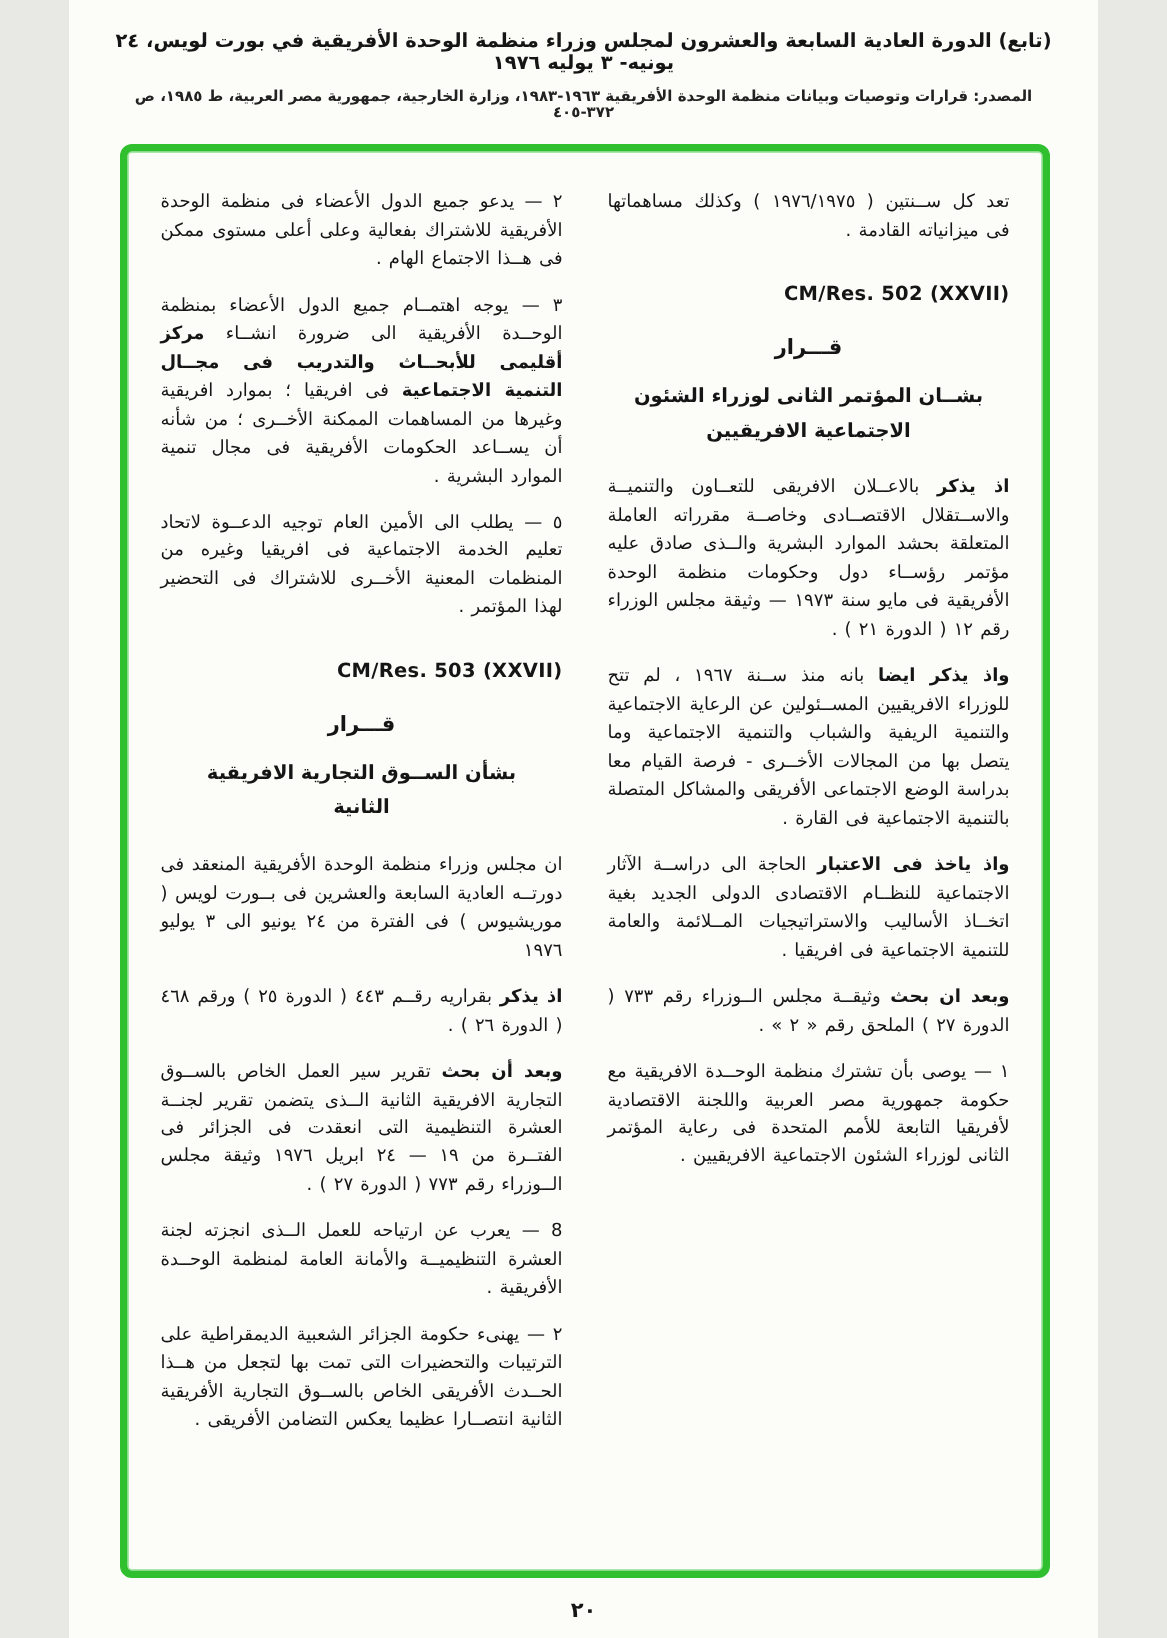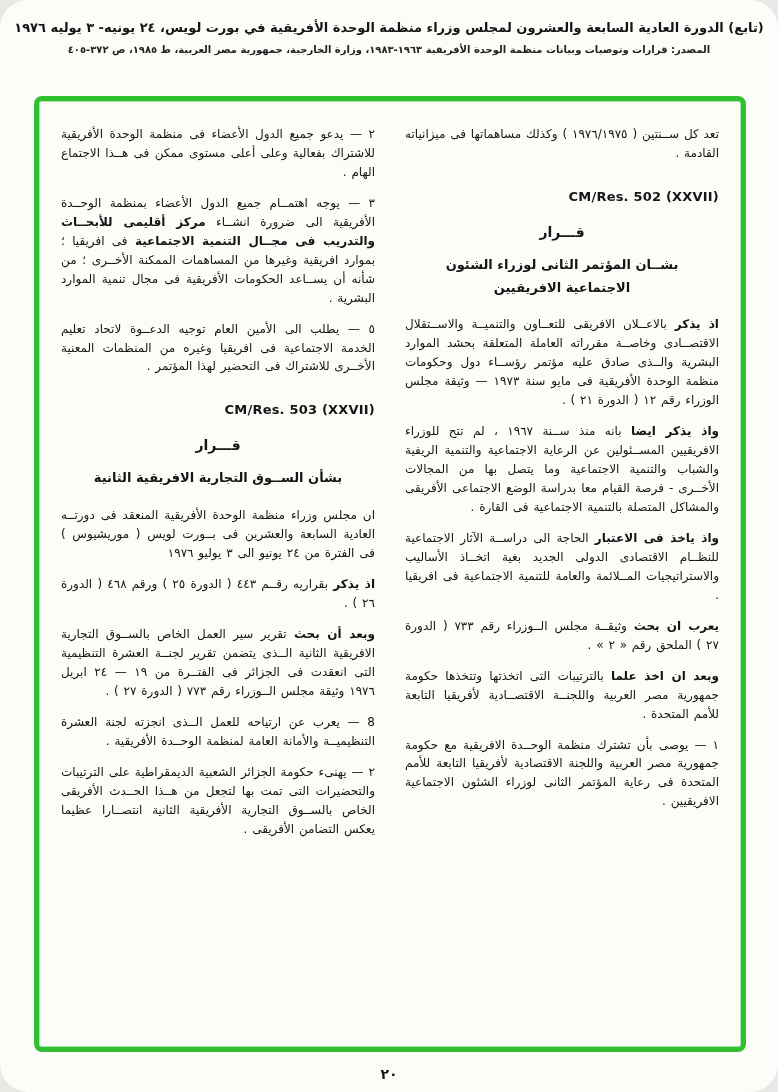--- a/index.html
+++ b/index.html
@@ -1,20 +1,19 @@
 <!DOCTYPE html>
 <html lang="ar"><head>
 <meta charset="utf-8">
 <style>
   html,body{margin:0;padding:0;background:#e8e8e4;}
   .page{
-    width:778px;height:1092px;position:relative;margin:0 auto;
+    width:686px;height:1092px;position:relative;margin:0 auto;
     background:#fcfcf9;color:#151515;overflow:hidden;
     font-family:"DejaVu Sans", sans-serif;
-    border-radius:28px;
   }
   
   .header{position:absolute;top:20px;left:0;right:0;text-align:center;direction:rtl;}
   .header-line1{font-size:13px;font-weight:bold;letter-spacing:0;padding:0 14px;}
   .header-line2{font-size:10px;font-weight:bold;margin-top:9px;color:#222;padding:0 30px;}
   
   .frame{
     position:absolute;left:34px;right:32px;top:96px;bottom:40px;
     border:5px solid #2fbf2f;border-radius:8px;
     box-shadow:0 0 0 1px #a9e6a9 inset;
@@ -71,26 +70,22 @@
         </p>
         <p class="para">
           <strong>واذ يذكر ايضا</strong>
           <span>بانه منذ ســنة ١٩٦٧ ، لم تتح للوزراء الافريقيين المســئولين عن الرعاية الاجتماعية والتنمية الريفية والشباب والتنمية الاجتماعية وما يتصل بها من المجالات الأخــرى - فرصة القيام معا بدراسة الوضع الاجتماعى الأفريقى والمشاكل المتصلة بالتنمية الاجتماعية فى القارة .</span>
         </p>
         <p class="para">
           <strong>واذ ياخذ فى الاعتبار</strong>
           <span>الحاجة الى دراســة الآثار الاجتماعية للنظــام الاقتصادى الدولى الجديد بغية اتخــاذ الأساليب والاستراتيجيات المــلائمة والعامة للتنمية الاجتماعية فى افريقيا .</span>
         </p>
         <p class="para">
-          <strong>يعرب ان بحث</strong>
+          <strong>وبعد ان بحث</strong>
           <span>وثيقــة مجلس الــوزراء رقم ٧٣٣ ( الدورة ٢٧ ) الملحق رقم « ٢ » .</span>
-        </p>
-        <p class="para">
-          <strong>وبعد ان اخذ علما</strong>
-          <span>بالترتيبات التى اتخذتها وتتخذها حكومة جمهورية مصر العربية واللجنــة الاقتصــادية لأفريقيا التابعة للأمم المتحدة .</span>
         </p>
         <p class="para">١ — يوصى بأن تشترك منظمة الوحــدة الافريقية مع حكومة جمهورية مصر العربية واللجنة الاقتصادية لأفريقيا التابعة للأمم المتحدة فى رعاية المؤتمر الثانى لوزراء الشئون الاجتماعية الافريقيين .</p>
       </div>
 
       <div class="col" dir="rtl">
         <p class="para">٢ — يدعو جميع الدول الأعضاء فى منظمة الوحدة الأفريقية للاشتراك بفعالية وعلى أعلى مستوى ممكن فى هــذا الاجتماع الهام .</p>
         <p class="para">
           <span>٣ — يوجه اهتمــام جميع الدول الأعضاء بمنظمة الوحــدة الأفريقية الى ضرورة انشــاء</span>
           <strong>مركز أقليمى للأبحــاث والتدريب فى مجــال التنمية الاجتماعية</strong>
           <span>فى افريقيا ؛ بموارد افريقية وغيرها من المساهمات الممكنة الأخــرى ؛ من شأنه أن يســاعد الحكومات الأفريقية فى مجال تنمية الموارد البشرية .</span>

